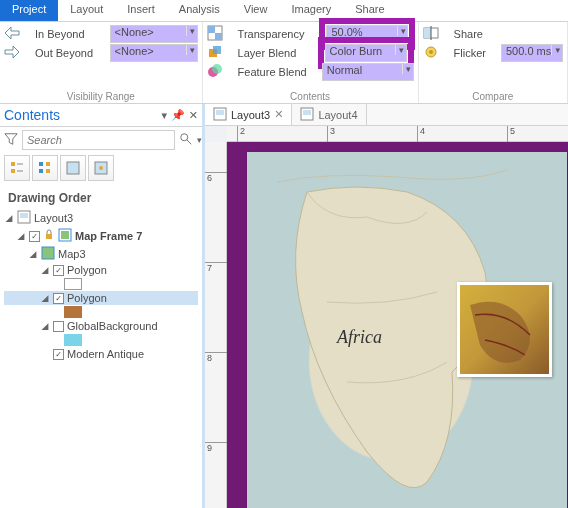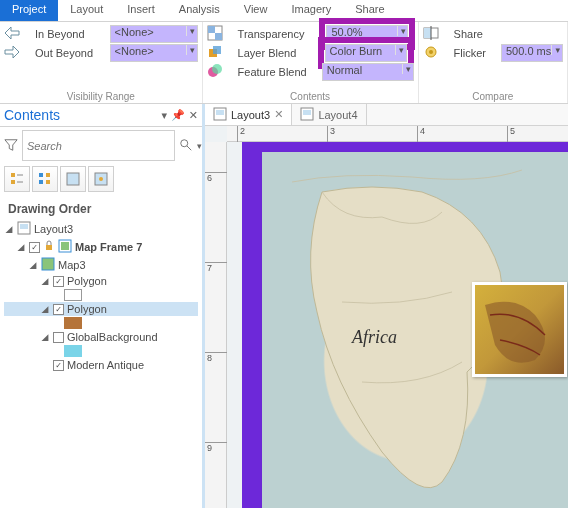--- a/index.html
+++ b/index.html
@@ -15,40 +15,40 @@
   .btn-label { white-space:nowrap; }
   .combo { display:flex; align-items:flex-start; justify-content:space-between; border:1px solid #cfcfcf; background:#c4b5fd; height:18px; padding:0 2px 0 4px; font-size:11px; }
   .caret { border-left:1px solid #e0e0e0; padding-left:3px; color:#555; font-size:9px; }
   .hl-wrap { border:6px solid #a21caf; padding:1px; }
   .main { display:flex; height:404px; }
   .panel { width:205px; border-right:3px solid #cce2f4; display:flex; flex-direction:column; }
   .panel-hdr { display:flex; align-items:center; justify-content:space-between; padding:3px 4px; border-bottom:1px solid #d3d3d3; background:#fff; }
   .panel-title { color:#1a6fd6; font-size:14px; }
   .hdr-icons { display:flex; gap:4px; color:#666; }
   .search-row { display:flex; align-items:center; gap:4px; padding:3px 4px; }
-  .search { flex:1; border:1px solid #cfcfcf; height:31px; padding:0 4px; font-style:italic; color:#888; font-size:11px; }
+  .search { flex:1; border:1px solid #cfcfcf; height:20px; padding:0 4px; font-style:italic; color:#888; font-size:11px; }
   .toolbar-row { display:flex; gap:0; padding:2px 4px 4px 4px; }
   .tool-btn { width:26px; height:26px; border:1px solid #cfcfcf; display:flex; align-items:center; justify-content:center; margin-right:2px; background:linear-gradient(#fff,#f2f2f2); }
   .tree { padding:2px 4px 8px 4px; overflow:auto; font-size:11px; }
   .tree-title { font-weight:bold; color:#555; font-size:12px; margin:4px 0 4px 4px; }
   .node { display:flex; align-items:center; gap:3px; padding:1px 0 1px 0; }
   .node .arrow { width:10px; text-align:center; color:#666; font-size:9px; }
   .cb { width:11px; height:11px; border:1px solid #888; background:#fff; display:flex; align-items:center; justify-content:center; font-size:8px; }
   .swatch { width:18px; height:12px; border:1px solid #999; }
   .indent1 { padding-left:12px; } .indent2 { padding-left:24px; } .indent3 { padding-left:36px; } .indent5 { padding-left:60px; }
   .node.sel { background:#cce2f4; }
   .map-area { flex:1; background:#eef2f4; position:relative; }
   .doc-tabs { display:flex; height:22px; background:#f8f8f8; border-bottom:1px solid #d3d3d3; }
   .doc-tab { display:flex; align-items:center; gap:4px; padding:0 8px; border-right:1px solid #d3d3d3; color:#666; }
   .doc-tab.active { background:#fff; color:#333; }
   .ruler-h { position:absolute; top:22px; left:22px; right:0; height:16px; background:#f4f4f4; border-bottom:1px solid #ccc; font-size:9px; }
   .tick { position:absolute; top:0; height:16px; border-left:1px solid #999; padding-left:2px; color:#555; }
   .ruler-v { position:absolute; top:38px; left:0; width:22px; bottom:0; background:#f4f4f4; border-right:1px solid #ccc; font-size:9px;}
   .vtick { position:absolute; left:0; width:22px; border-top:1px solid #999; padding-left:2px; color:#555; }
-  .canvas { position:absolute; top:38px; left:22px; right:0; bottom:0; background:#6d28d9; overflow:hidden;margin-left:15px; }
+  .canvas { position:absolute; top:38px; left:22px; right:0; bottom:0; background:#701a75; overflow:hidden; }
   .page { position:absolute; left:20px; top:10px; width:320px; height:380px; background:#e8e1cd; box-shadow:2px 2px 4px rgba(0,0,0,.2); }
   .africa { position:absolute; left:0; top:0; width:100%; height:100%; background:
     radial-gradient(ellipse 180px 220px at 45% 55%, #e5dec6 45%, transparent 46%),
     linear-gradient(#bcd1d1,#bcd1d1); }
   .label-africa { position:absolute; left:90px; top:175px; font-family:"Brush Script MT",cursive; font-size:18px; color:#333; font-style:italic; }
   .inset { position:absolute; right:15px; top:130px; width:95px; height:95px; background:linear-gradient(135deg,#d4b03c 0%,#c2983a 50%,#8a5a2a 100%); border:3px solid #fff; box-shadow:1px 1px 3px rgba(0,0,0,.3); }
   .icon { width:16px; height:16px; display:inline-block; }
 </style>
 </head>
 <body>

